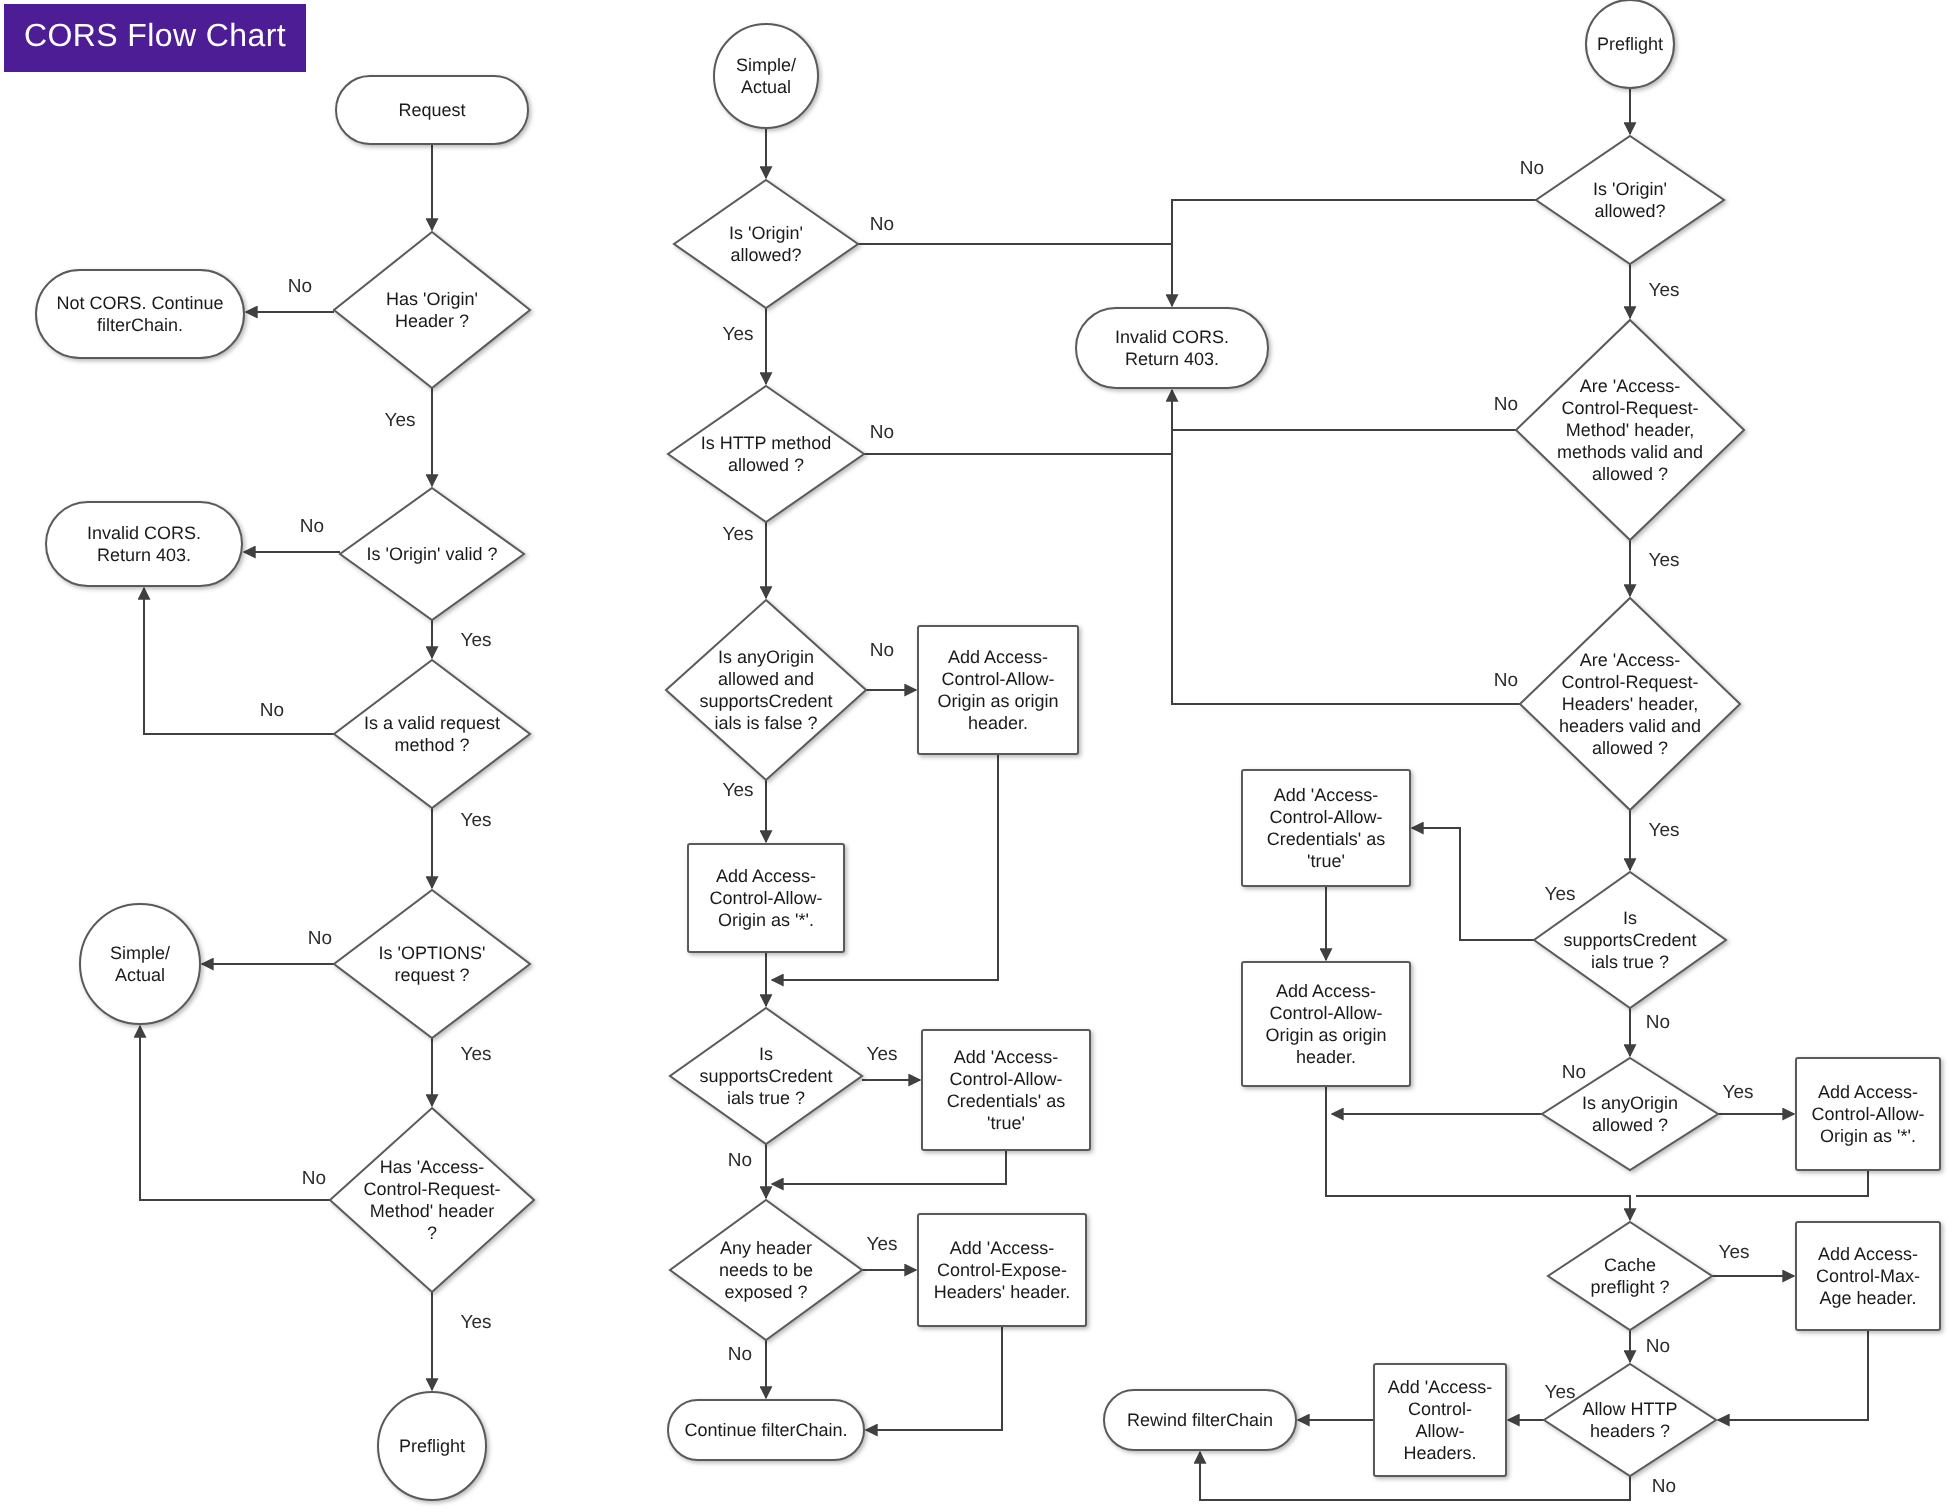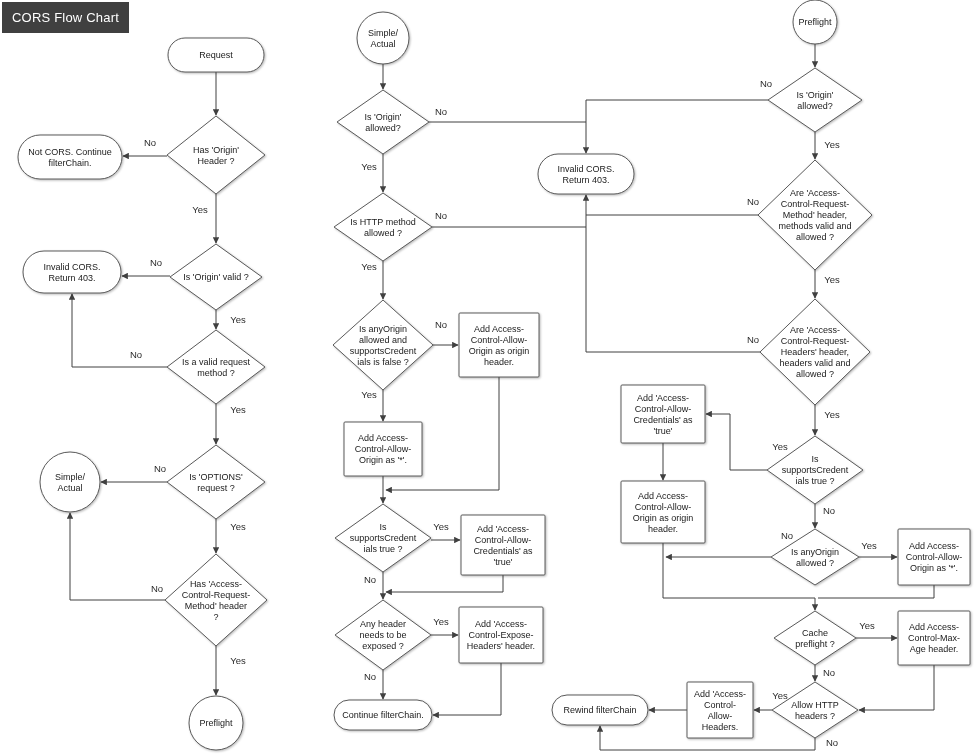--- a/index.html
+++ b/index.html
@@ -12,22 +12,22 @@
     fill:#ffffff;stroke:#5a5a5a;stroke-width:1;
     filter:drop-shadow(1.6px 1.6px 1.1px rgba(0,0,0,0.28));
   }
   .node-label{font-size:9px;fill:#1a1a1a;text-anchor:middle;}
   .edge-line{fill:none;stroke:#404040;stroke-width:1;}
   .edge-label{
     font-size:9.5px;fill:#2b2b2b;text-anchor:middle;
     paint-order:stroke;stroke:#ffffff;stroke-width:3px;stroke-linejoin:round;
   }
   #chart-title{
-    position:absolute;left:2px;top:2px;background:#404040;color:#ffffff;
-    font-size:13px;padding:8px 10px;letter-spacing:0.2px;
+    position:absolute;left:2px;top:2px;background:#4c1d95;color:#ffffff;
+    font-size:16px;padding:8px 10px;letter-spacing:0.2px;
   }
 </style>
 </head>
 <body>
 
 <div>
   <svg id="diagram-canvas" width="976" height="756" viewBox="0 0 976 756" xmlns="http://www.w3.org/2000/svg">
       <defs>
         <marker id="arrow" viewBox="0 0 10 10" refX="9" refY="5" markerWidth="6.5" markerHeight="6.5" orient="auto-start-reverse">
           <path d="M0,0 L10,5 L0,10 z" fill="#404040"></path>

